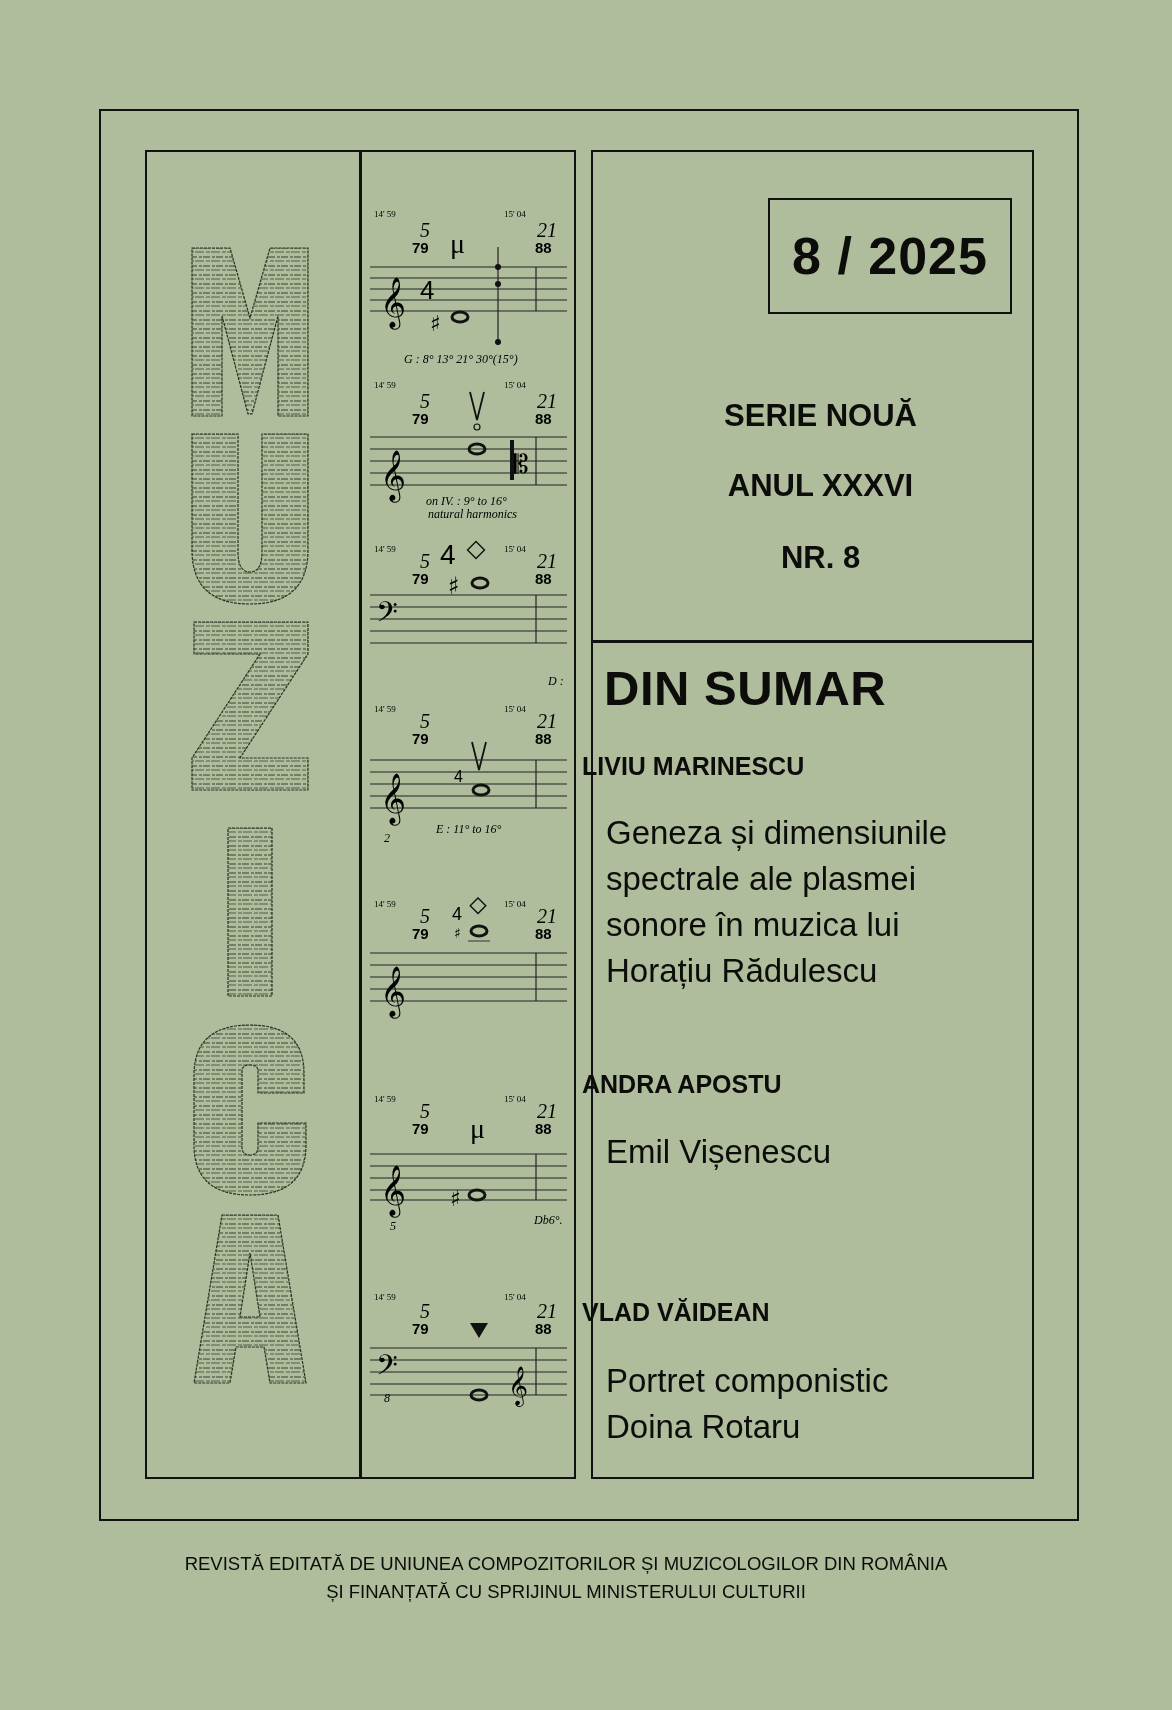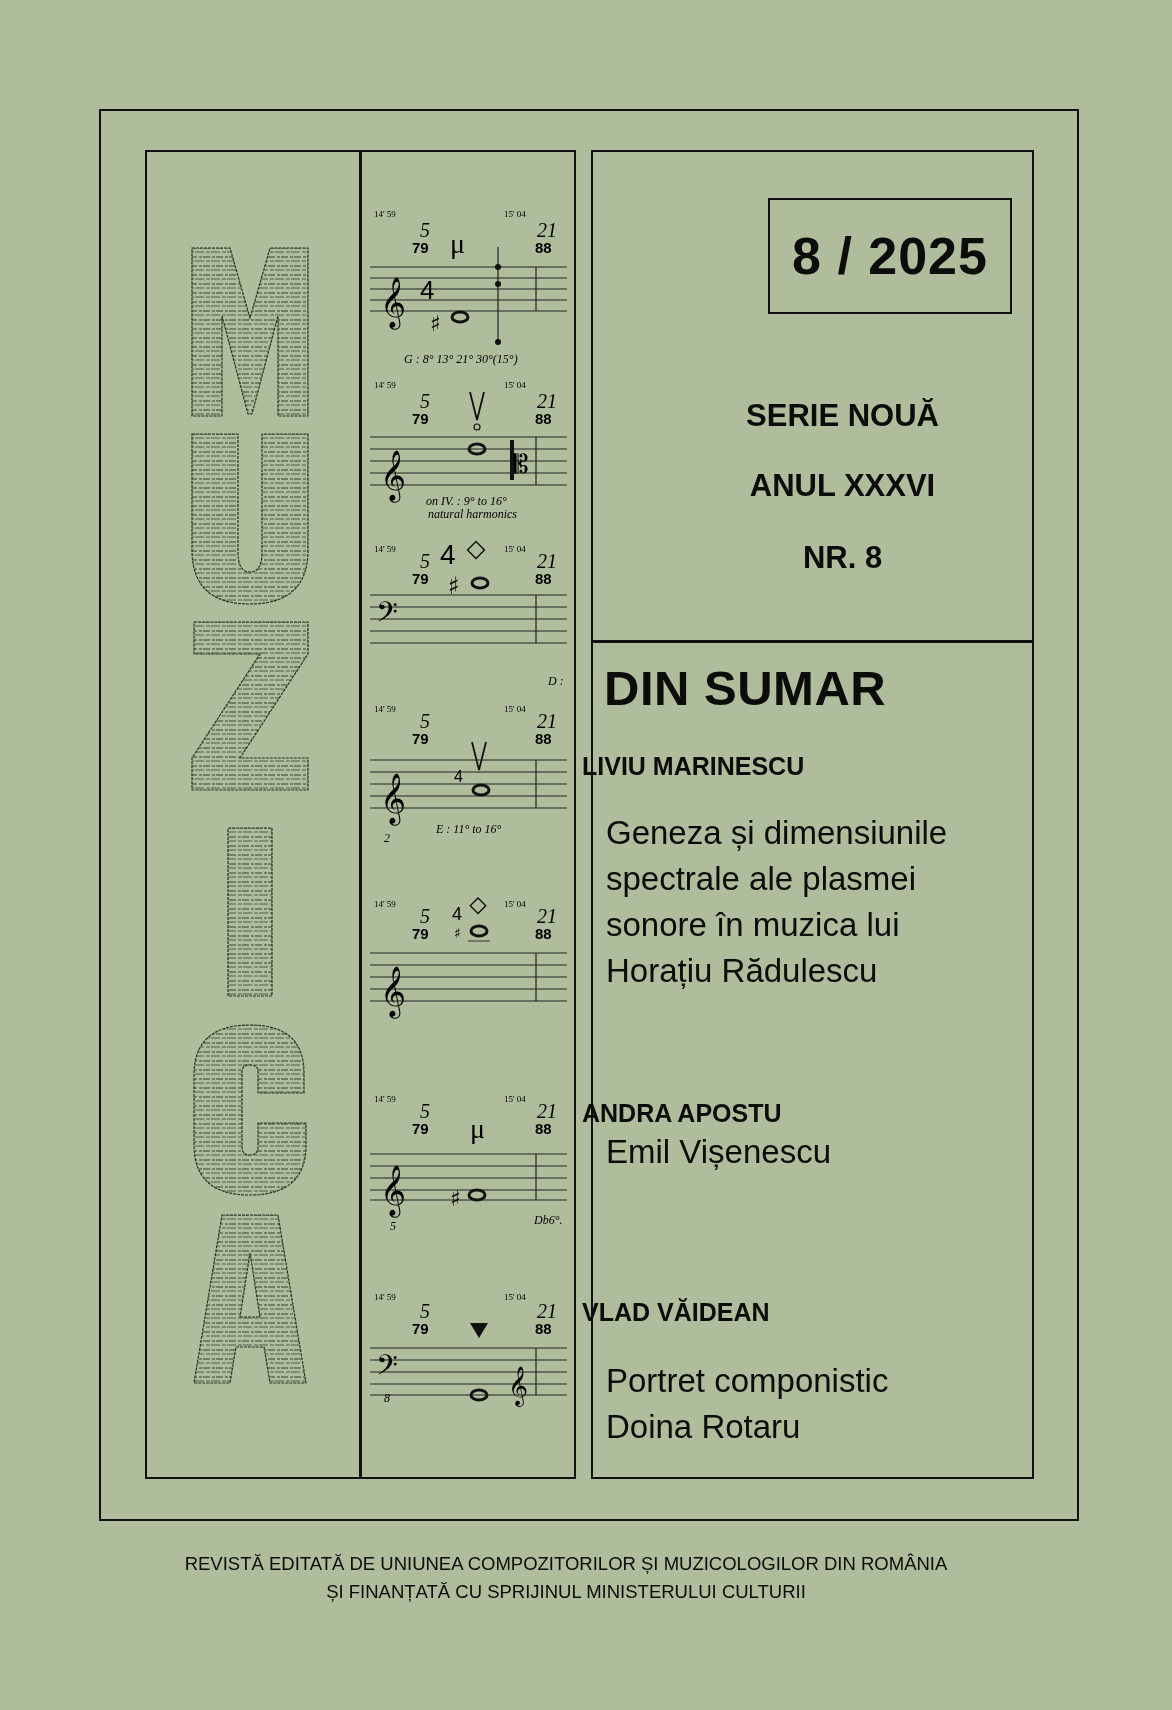--- a/index.html
+++ b/index.html
@@ -15,21 +15,21 @@
     .outer-frame { left: 99px; top: 109px; width: 980px; height: 1412px; border: 2.5px solid #111; }
     .left-panel { left: 145px; top: 150px; width: 431px; height: 1329px; border: 2.5px solid #111; }
     .left-divider { left: 359px; top: 150px; width: 2.5px; height: 1329px; background: #111; }
     .right-panel { left: 591px; top: 150px; width: 443px; height: 1329px; border: 2.5px solid #111; }
     .right-divider { left: 591px; top: 640px; width: 443px; height: 2.5px; background: #111; }
 
     .issue-box { left: 768px; top: 198px; width: 244px; height: 116px; border: 2.5px solid #111;
       display: flex; align-items: center; justify-content: center; }
     .issue-text { font-weight: bold; font-size: 52px; letter-spacing: 1px; }
 
-    .series { left: 613px; width: 443px; text-align: center; font-weight: bold; font-size: 31px; padding-left: 16px; }
+    .series { left: 591px; width: 443px; text-align: center; font-weight: bold; font-size: 31px; padding-left: 16px; }
 
     .summary-title { left: 604px; top: 660px; font-weight: bold; font-size: 49px; letter-spacing: 0.5px; }
     .author { left: 582px; font-weight: bold; font-size: 25px; }
     .article-title { left: 606px; font-size: 33px; line-height: 46px; width: 420px; }
 
     .footer { left: 0; width: 1132px; text-align: center; font-size: 18.5px; line-height: 28px; top: 1550px; }
 
     
     .muzica-letter {
       left: 190px; width: 120px; height: 172px;
@@ -293,21 +293,21 @@
 <div class="abs summary-title">DIN SUMAR</div>
 
 <div class="abs author" style="top:752px;">LIVIU MARINESCU</div>
 <div class="abs article-title" style="top:810px;">
   <div>Geneza și dimensiunile</div>
   <div>spectrale ale plasmei</div>
   <div>sonore în muzica lui</div>
   <div>Horațiu Rădulescu</div>
 </div>
 
-<div class="abs author" style="top:1070px;margin-top:29px;">ANDRA APOSTU</div>
+<div class="abs author" style="top:1070px;">ANDRA APOSTU</div>
 <div class="abs article-title" style="top:1129px;">
   <div>Emil Vișenescu</div>
 </div>
 
 <div class="abs author" style="top:1298px;text-align:right;">VLAD VĂIDEAN</div>
 <div class="abs article-title" style="top:1358px;">
   <div>Portret componistic</div>
   <div>Doina Rotaru</div>
 </div>
 

